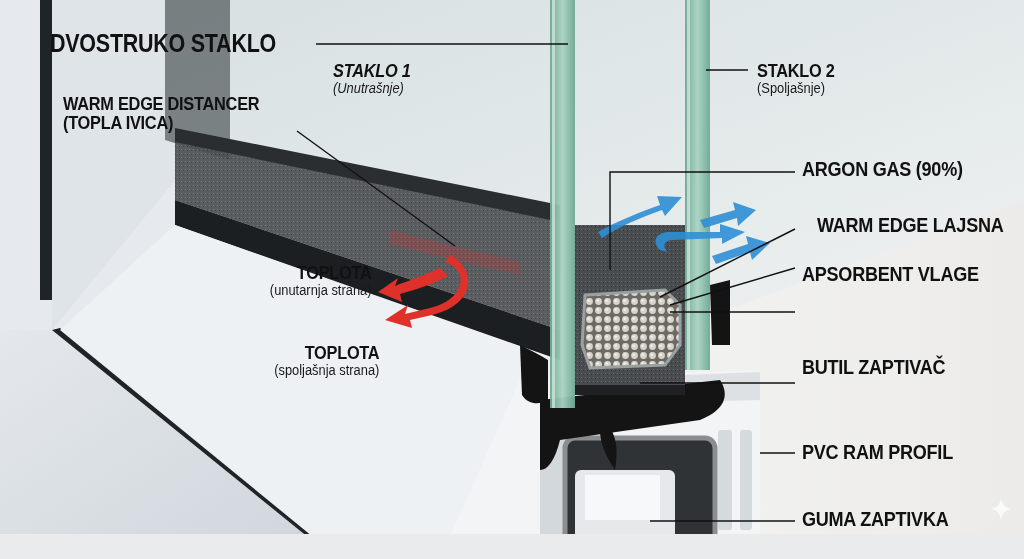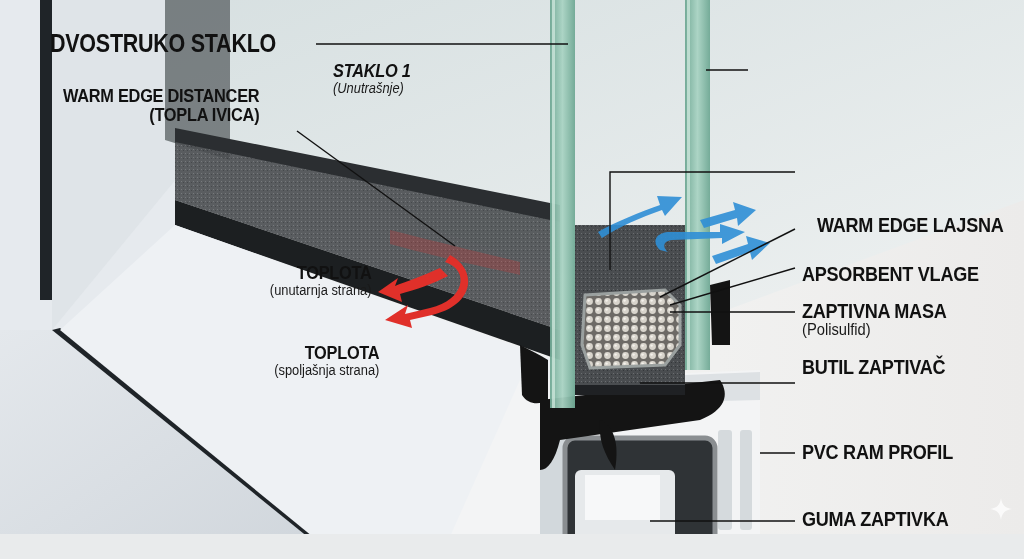--- a/index.html
+++ b/index.html
@@ -127,42 +127,45 @@
     </g>
   </svg>
 
   <div class="lbl big" style="left:50px; top:31px;">
     <span class="main">DVOSTRUKO STAKLO</span>
   </div>
   <div class="lbl sm" style="left:333px; top:61px;font-style:italic;">
     <span class="main">STAKLO 1</span>
     <span class="sub">(Unutrašnje)</span>
   </div>
-  <div class="lbl sm" style="left:63px; top:86px;text-align:right;">
+  <div class="lbl sm" style="left:63px; top:94px;">
     <span class="main">WARM EDGE DISTANCER</span>
     <span class="main">(TOPLA IVICA)</span>
   </div>
   <div class="lbl sm right" style="right:652px; top:263px; text-align:right;">
     <span class="main">TOPLOTA</span>
     <span class="sub">(unutarnja strana)</span>
   </div>
   <div class="lbl sm right" style="right:645px; top:343px; text-align:right;">
     <span class="main">TOPLOTA</span>
     <span class="sub">(spoljašnja strana)</span>
   </div>
 
+  <div class="lbl sm" style="left:757px; top:61px;">
+    <span class="main">STAKLO 2</span>
+    <span class="sub">(Spoljašnje)</span>
+  </div>
+  <div class="lbl mid" style="left:802px; top:158px;">
+    <span class="main">ARGON GAS (90%)</span>
+  </div>
   <div class="lbl mid" style="left:802px; top:214px;margin-left:15px;">
     <span class="main">WARM EDGE LAJSNA</span>
   </div>
   <div class="lbl mid" style="left:802px; top:263px;">
     <span class="main">APSORBENT VLAGE</span>
-  </div>
-  <div class="lbl mid" style="left:802px; top:300px;">
-    <span class="main">ZAPTIVNA MASA</span>
-    <span class="sub" style="font-size:16px;">(Polisulfid)</span>
   </div>
   <div class="lbl mid" style="left:802px; top:356px;">
     <span class="main">BUTIL ZAPTIVAČ</span>
   </div>
   <div class="lbl mid" style="left:802px; top:441px;">
     <span class="main">PVC RAM PROFIL</span>
   </div>
   <div class="lbl mid" style="left:802px; top:508px;">
     <span class="main">GUMA ZAPTIVKA</span>
   </div>

